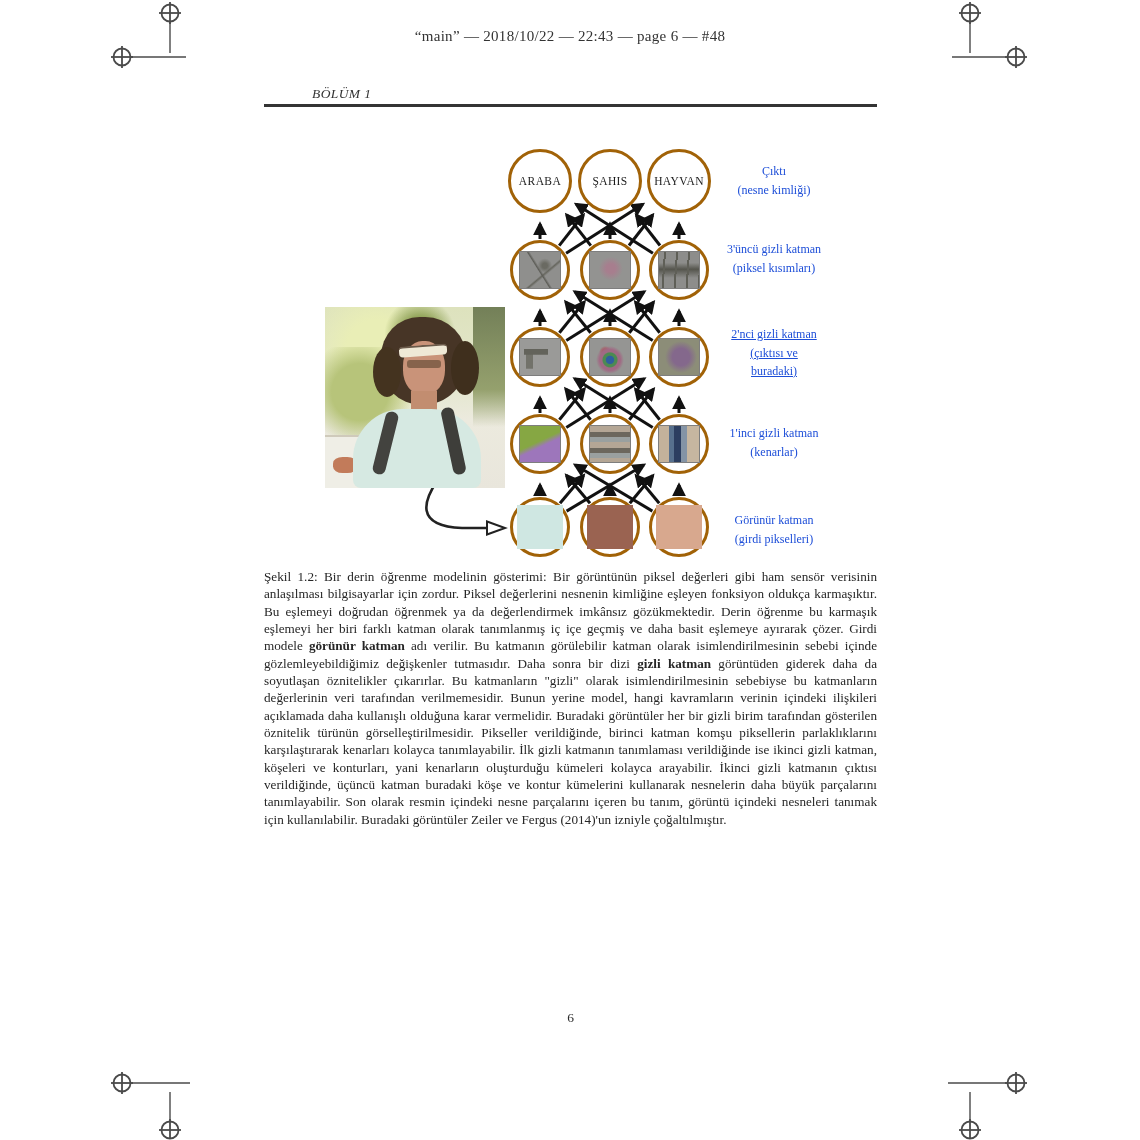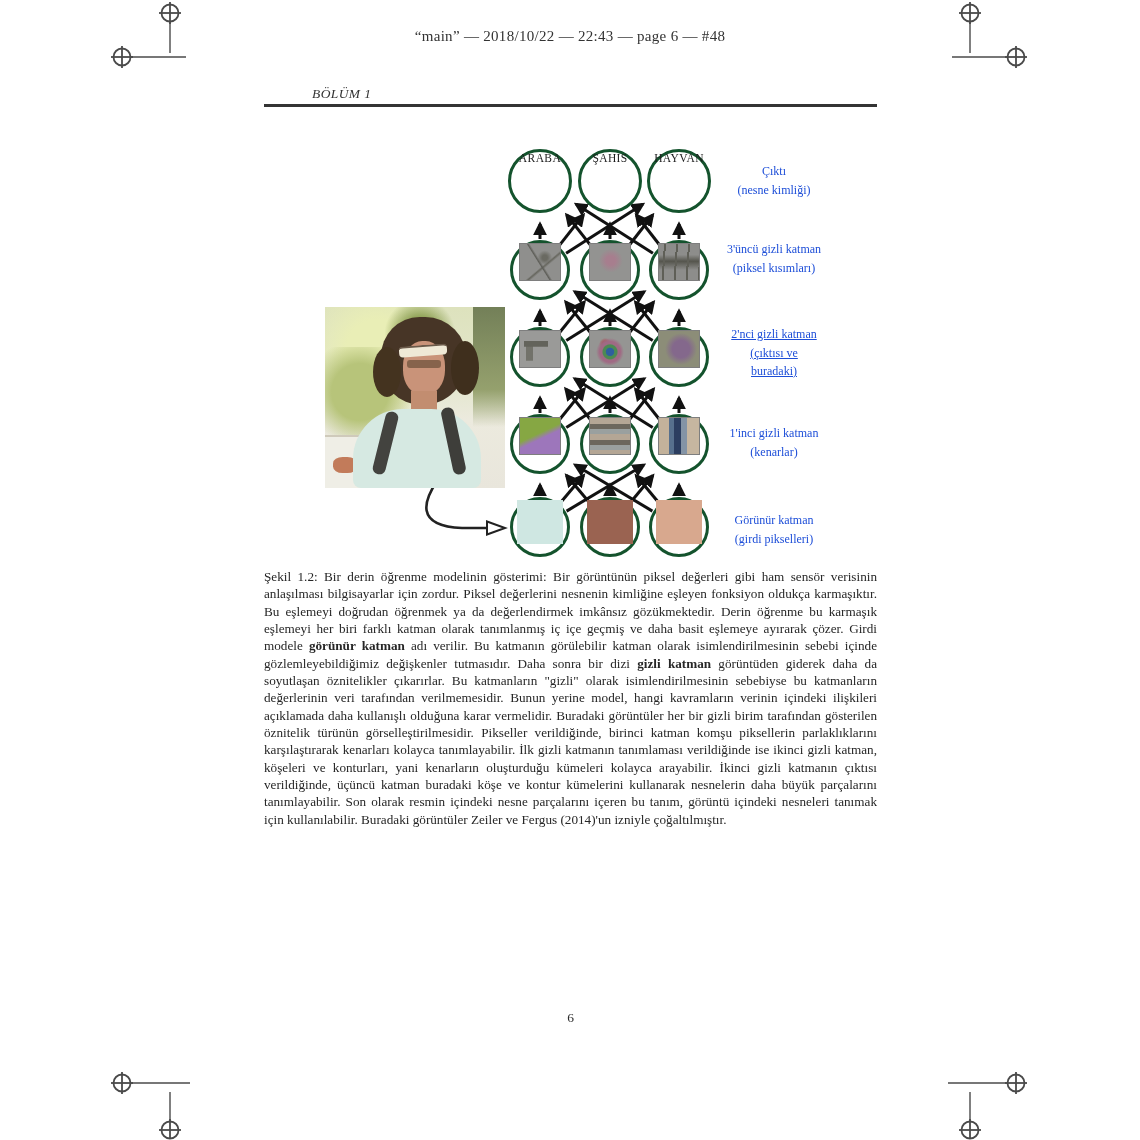--- a/index.html
+++ b/index.html
@@ -4,22 +4,22 @@
 <style>
   html,body{margin:0;padding:0;background:#fff;}
   .page{position:relative;width:1140px;height:1140px;background:#ffffff;overflow:hidden;
         font-family:"Liberation Serif","DejaVu Serif",serif;color:#262626;}
   .abs{position:absolute;}
   
   .runhead{top:28px;left:0;width:1140px;text-align:center;font-size:15px;color:#333;letter-spacing:.3px;}
   .chap{top:86px;left:264px;font-style:italic;font-size:13.5px;color:#333;letter-spacing:.4px;margin-left:48px;}
   .chap-rule{top:104px;left:264px;width:613px;height:2.5px;background:#343434;}
   
-  .node{position:absolute;border:3px solid #14532d;border-radius:50%;background:#fff;box-sizing:border-box;
-        display:flex;align-items:flex-start;justify-content:center;}
+  .node{position:absolute;border:3px solid #a16207;border-radius:50%;background:#fff;box-sizing:border-box;
+        display:flex;align-items:center;justify-content:center;}
   .node-lg{width:64px;height:64px;}
   .node-sm{width:60px;height:60px;}
   .node-label{font-size:11.5px;letter-spacing:.4px;color:#1c1c1c;}
   .thumb{width:42px;height:38px;border:1px solid #7e7e7e;box-sizing:border-box;}
   .vis-square{width:46px;height:44px;}
   
   .t-op1{background-image:linear-gradient(58deg,transparent 46%,#5d5d57 48%,transparent 52%),
          linear-gradient(140deg,transparent 58%,#66665e 61%,transparent 65%),
          radial-gradient(circle at 62% 38%,#6a6a62 0 8%,transparent 22%);background-color:#8f8f8d;}
   .t-op2{background-image:radial-gradient(circle at 52% 46%,#a77e8e 0 16%,rgba(167,126,142,0) 42%);background-color:#939391;}

